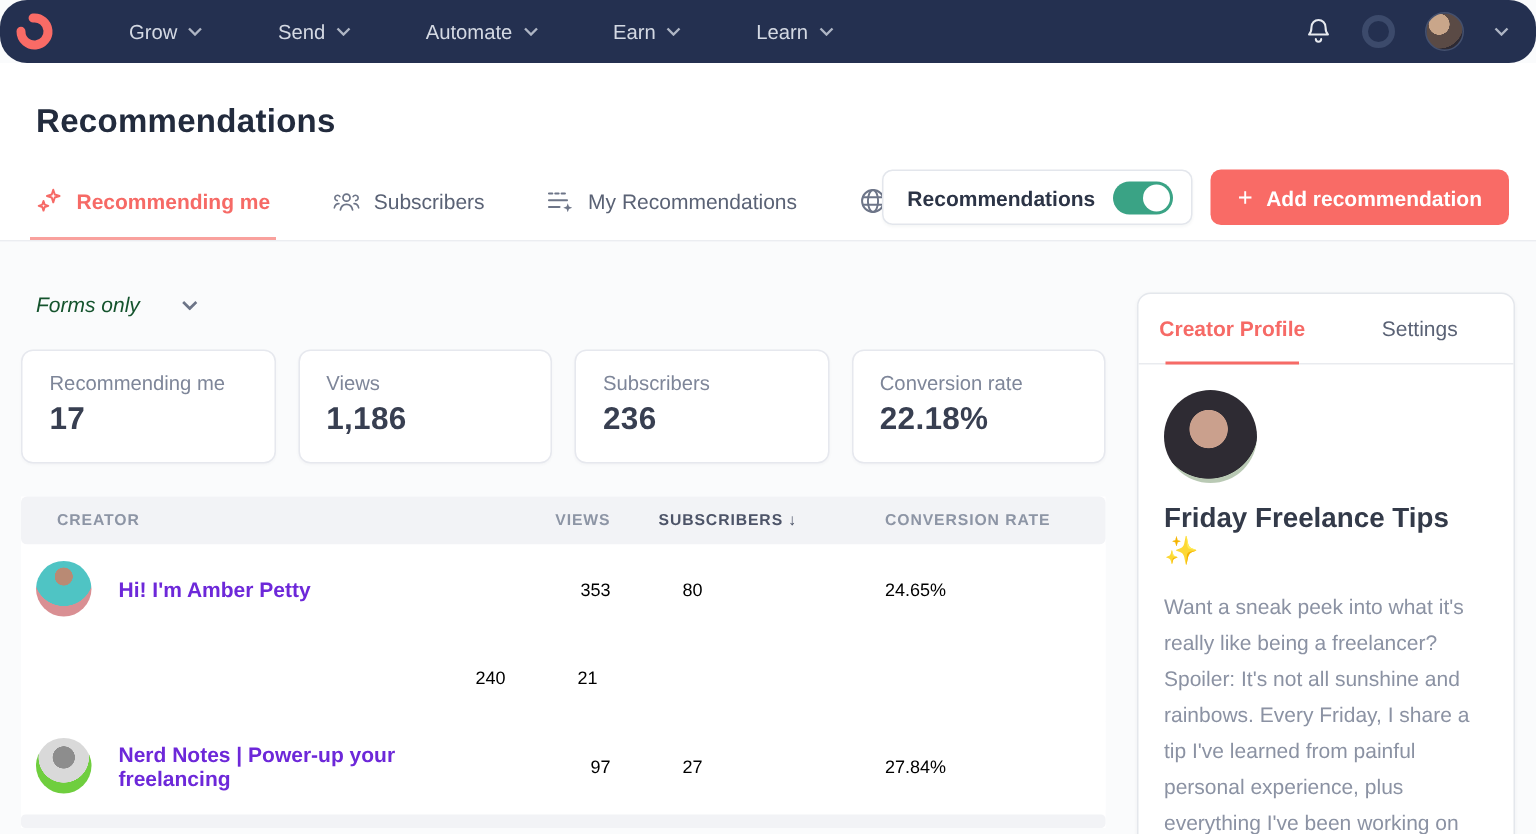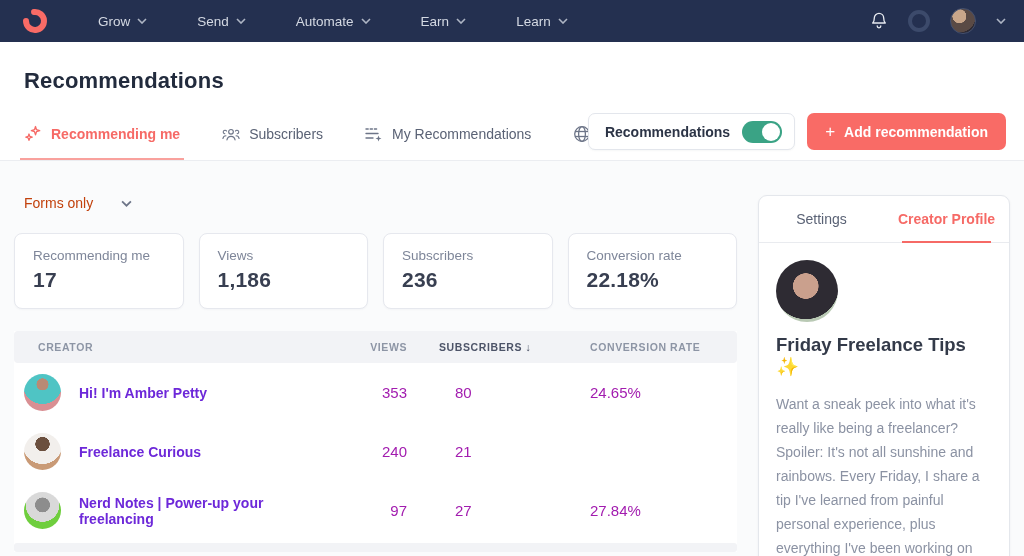--- a/index.html
+++ b/index.html
@@ -1,20 +1,20 @@
 <!DOCTYPE html>
 <html><head>
 <meta charset="utf-8">
 <style>
   * { margin:0; padding:0; box-sizing:border-box; }
   html,body { width:1024px; height:556px; overflow:hidden; }
   body { font-family:"Liberation Sans", sans-serif; background:#fafbfc; color:#2f3646; position:relative; }
 
   
-  .topnav { height:42px; background:#243050; display:flex; align-items:center; padding:0 18px 0 22px; }
+  .topnav { height:42px; background:#243050; display:flex; align-items:center; padding:0 18px 0 10px;border-radius:18px; }
   .logo { width:26px; height:26px; flex:0 0 auto; }
   .nav-menus { display:flex; align-items:center; margin-left:50px; gap:50px; }
   .nav-menu { display:flex; align-items:center; gap:7px; color:#d4d9e3; font-size:13.5px; cursor:pointer; }
   .chev { width:10px; height:6px; display:inline-block; }
   .chev svg { display:block; }
   .nav-right { margin-left:auto; display:flex; align-items:center; gap:20px; }
   .bell { width:18px; height:20px; }
   .ring-circle { width:22px; height:22px; border-radius:50%; border:4px solid #3c4a6b; }
   .nav-avatar { width:26px; height:26px; border-radius:50%; background:radial-gradient(circle at 35% 30%, #c9a68a 0 30%, #5a4a45 31% 70%, #2e2a33 71%); border:1px solid #44506e; }
 
@@ -32,41 +32,41 @@
   .toggle-label { font-size:14px; font-weight:700; color:#2c3446; }
   .switch { width:40px; height:22px; border-radius:11px; background:#3aa385; position:relative; cursor:pointer; }
   .switch .knob { position:absolute; top:2px; right:2px; width:18px; height:18px; border-radius:50%; background:#fff; }
   .add-btn { background:#f96b66; color:#fff; border:none; border-radius:7px; height:37px; padding:0 18px; font-size:14px; font-weight:600; display:flex; align-items:center; gap:9px; cursor:pointer; font-family:inherit; }
   .add-btn .plus { font-size:17px; font-weight:400; line-height:1; }
 
   
   .content { position:relative; padding:0; }
   .left-col { position:absolute; left:14px; top:0; width:723px; }
 
-  .filter-row { margin:34px 0 0 10px; display:flex; align-items:center; gap:28px; font-size:14px; color:#c2410c; cursor:pointer; width:fit-content; }
+  .filter-row { margin:34px 0 0 10px; display:flex; align-items:center; gap:28px; font-size:14px; color:#14532d; cursor:pointer; width:fit-content;font-style:italic; }
 
   .stats-row { display:flex; gap:15px; margin-top:22px; }
   .stat-card { flex:1; background:#fff; border:1px solid #e6e8ee; border-radius:8px; padding:14px 18px 16px 18px; box-shadow:0 1px 2px rgba(30,40,60,.03); }
   .stat-label { font-size:13.5px; color:#7e8699; }
   .stat-value { font-size:21px; font-weight:700; color:#383f51; margin-top:5px; letter-spacing:.2px; }
 
   .table { margin-top:22px; background:#fff; }
   .thead { display:grid; grid-template-columns:1fr 70px 145px 175px; align-items:center; background:#f2f3f6; border-radius:4px; height:32px; padding:0 10px 0 24px; }
   .th { font-size:10.5px; letter-spacing:.6px; color:#8d95a5; font-weight:700; text-transform:uppercase; }
   .th.views { text-align:right; }
   .th.subs { padding-left:32px; color:#4d5468; }
   .th.conv { padding-left:38px; }
   .trow { display:grid; grid-template-columns:1fr 70px 145px 175px; align-items:center; height:59px; padding:0 10px 0 10px; background:#fff; cursor:pointer; }
   .creator-cell { display:flex; align-items:center; gap:18px; }
   .row-avatar { width:37px; height:37px; border-radius:50%; flex:0 0 auto; }
   .row-avatar.a1 { background:radial-gradient(circle at 50% 28%, #b98a74 0 18%, #4fc4c4 19% 60%, #d98f93 61%); }
   .row-avatar.a2 { background:radial-gradient(circle at 50% 30%, #6b4f3e 0 22%, #f2efec 23% 62%, #c99a76 63%); }
   .row-avatar.a3 { background:radial-gradient(circle at 50% 35%, #8d8d8d 0 24%, #d9d9d9 25% 55%, #6fce3e 56%); }
   .creator-name { font-size:14px; font-weight:700; color:#6d28d9; }
-  .td { font-size:15px; color:#a21caf; }
+  .td { font-size:12px; color:#000000; }
   .td.views { text-align:right; }
   .td.subs { padding-left:48px; }
   .td.conv { padding-left:38px; }
   .table-footer-strip { height:9px; background:#f2f3f6; border-radius:3px; margin-top:3px; }
 
   
   .profile-panel { position:absolute; right:14px; top:34px; width:252px; background:#fff; border:1px solid #e4e7ec; border-radius:9px; height:560px; box-shadow:0 1px 3px rgba(30,40,60,.05); }
   .panel-tabs { display:flex; border-bottom:1px solid #e9ebef; height:47px; }
   .panel-tab { flex:1; display:flex; align-items:center; justify-content:center; font-size:14px; color:#5a6275; position:relative; cursor:pointer; }
   .panel-tab.active { color:#f66a66; font-weight:600; }
@@ -255,46 +255,42 @@
         <div class="creator-cell">
           <span class="row-avatar a1"></span>
           <span class="creator-name">Hi! I'm Amber Petty</span>
         </div>
         <span class="td views">353</span>
         <span class="td subs">80</span>
         <span class="td conv">24.65%</span>
       </div>
 
       <div class="trow">
-        <div class="creator-cell">
-          <span class="row-avatar a2"></span>
-          <span class="creator-name">Freelance Curious</span>
-        </div>
         <span class="td views">240</span>
         <span class="td subs">21</span>
       </div>
 
       <div class="trow">
         <div class="creator-cell">
           <span class="row-avatar a3"></span>
           <span class="creator-name">Nerd Notes | Power-up your freelancing</span>
         </div>
         <span class="td views">97</span>
         <span class="td subs">27</span>
         <span class="td conv">27.84%</span>
       </div>
 
       <div class="table-footer-strip"></div>
     </div>
   </div>
 
   <div class="profile-panel">
     <div class="panel-tabs">
+      <div class="panel-tab active">Creator Profile</div>
       <div class="panel-tab">Settings</div>
-      <div class="panel-tab active">Creator Profile</div>
     </div>
     <div class="panel-body">
       <div class="profile-avatar"></div>
       <div class="profile-title">Friday Freelance Tips ✨</div>
       <div class="profile-desc">Want a sneak peek into what it's really like being a freelancer? Spoiler: It's not all sunshine and rainbows. Every Friday, I share a tip I've learned from painful personal experience, plus everything I've been working on that week. Join me (and 4,000+ fellow freelancers!) on a behind-the-scenes adventure! 👇</div>
 
     </div>
   </div>
 </div>
 

